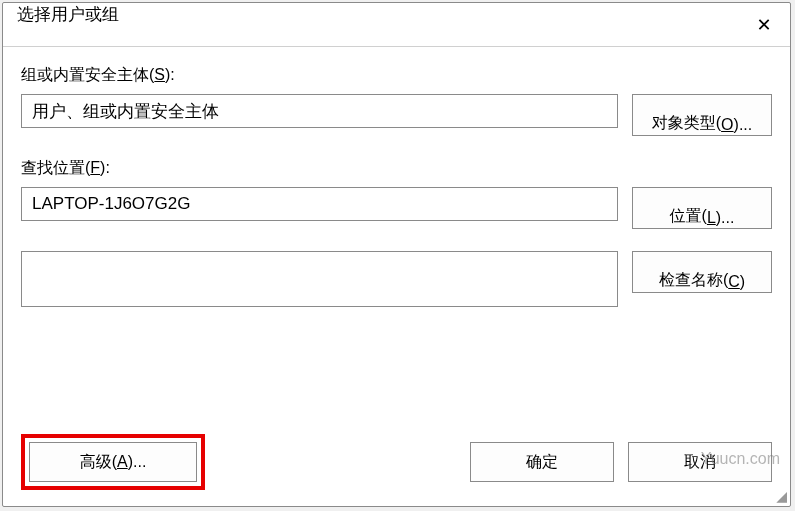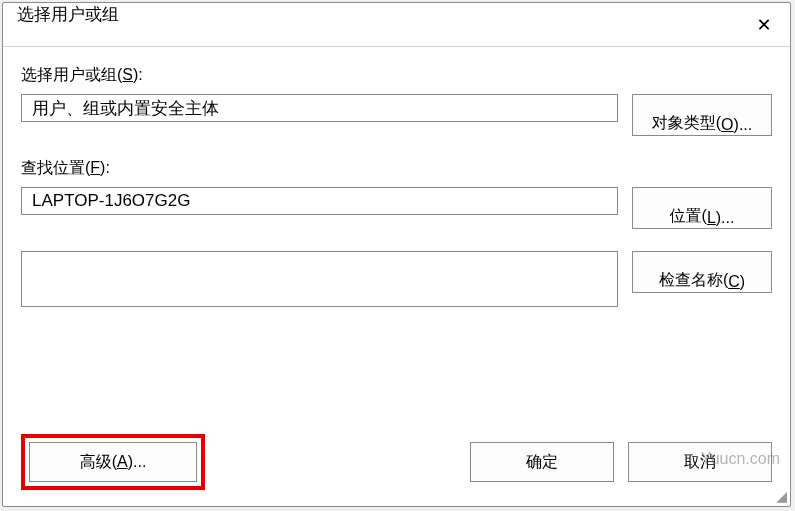--- a/index.html
+++ b/index.html
@@ -63,21 +63,21 @@
       gap: 14px;
       margin-bottom: 22px;
     }
     .field-input {
       flex: 1;
       border: 1px solid #8a8a8a;
       background: #fff;
       padding: 8px 10px;
       font-size: 17px;
       color: #000;
-      height: 28px;
+      height: 34px;
       display: flex;
       align-items: center;
     }
     .side-btn {
       width: 140px;
       height: 42px;
       border: 1px solid #8a8a8a;
       background: #fdfdfd;
       font-size: 16px;
       color: #000;
@@ -184,21 +184,21 @@
   <div class="titlebar">
     <div class="titlebar-title">选择用户或组</div>
     <div class="close-btn">
       <span>✕</span>
     </div>
   </div>
 
   <div class="content">
 
     <div class="field-label">
-      <span>选择用户或组(</span><span class="mnemonic">S</span><span>):</span>
+      <span>组或内置安全主体(</span><span class="mnemonic">S</span><span>):</span>
     </div>
     <div class="field-row">
       <div class="field-input">
         <span>用户、组或内置安全主体</span>
       </div>
       <button class="side-btn">
         <span>对象类型(</span>
           <span class="mnemonic">O</span>
           <span>)...</span>
       </button>

